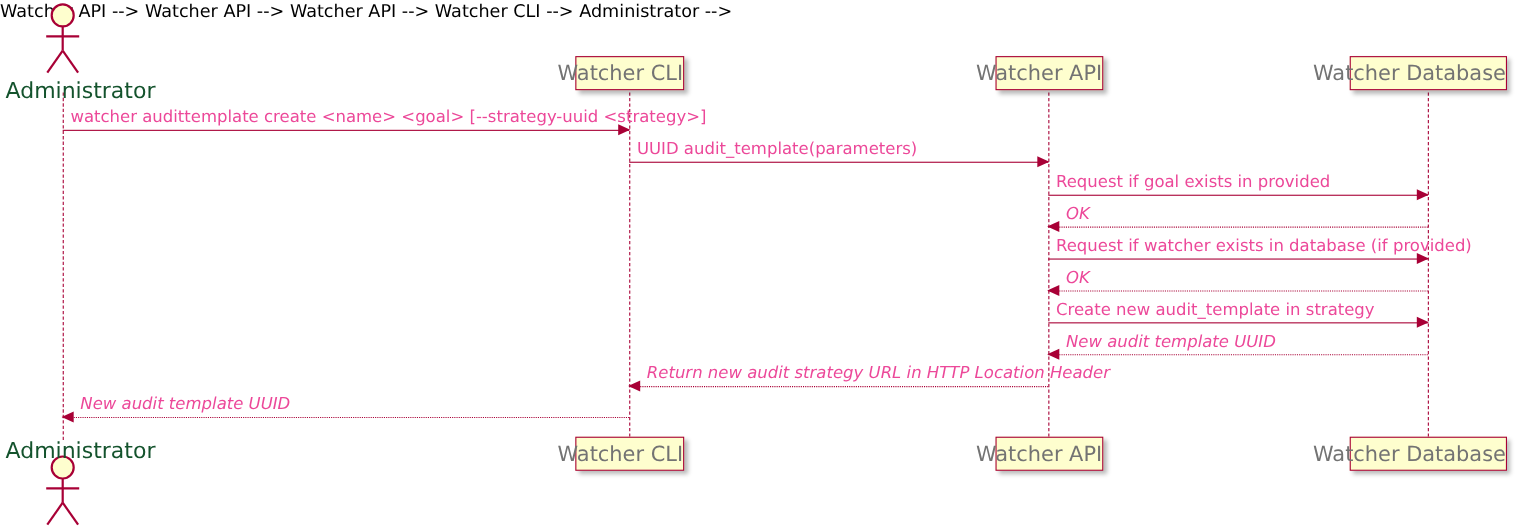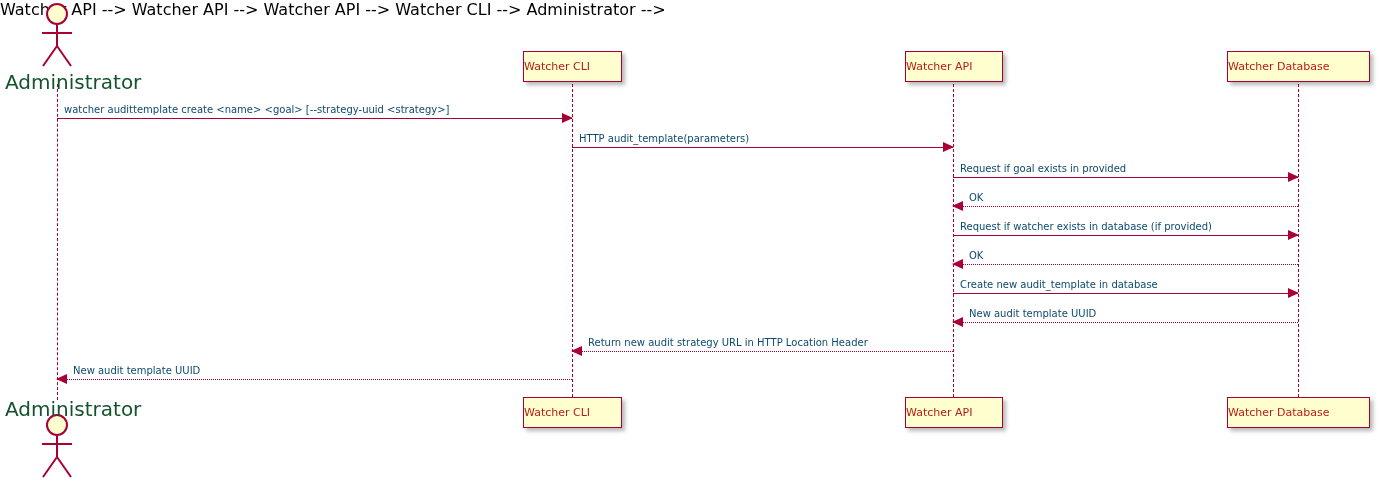--- a/index.html
+++ b/index.html
@@ -4,22 +4,22 @@
 <style>
   html,body{margin:0;padding:0;background:#ffffff;}
   body{width:1379px;height:483px;overflow:hidden;
        font-family:"DejaVu Sans","Liberation Sans",sans-serif;}
   #diagram{position:relative;width:1379px;height:483px;}
 
   
   .pbox{position:absolute;box-sizing:border-box;
         background:#FEFECE;border:1.4px solid #A80036;
         box-shadow:3px 3px 4px rgba(0,0,0,0.28);
-        display:flex;align-items:center;justify-content:flex-start;
-        font-size:11px;color:#b91c1c;white-space:nowrap;}
+        display:flex;align-items:center;justify-content:flex-end;
+        font-size:19px;color:#737373;white-space:nowrap;}
 
   
   .lifeline{position:absolute;width:0;
             border-left:1.4px dashed #A80036;}
 
   
   .actor{position:absolute;}
   .actor svg{display:block;}
   .actor-label{position:absolute;font-size:20px;color:#14532d;white-space:nowrap;}
 
@@ -28,24 +28,24 @@
   .msg .line{position:absolute;left:0;top:0;width:100%;height:0;
              border-top:1.4px solid #A80036;}
   .msg.dotted .line{border-top:1.4px dotted #A80036;}
   .msg .head{position:absolute;top:-5px;width:0;height:0;}
   .msg.right .head{right:-1px;border-top:5.5px solid transparent;
                    border-bottom:5.5px solid transparent;
                    border-left:11px solid #A80036;}
   .msg.left .head{left:-1px;border-top:5.5px solid transparent;
                   border-bottom:5.5px solid transparent;
                   border-right:11px solid #A80036;}
-  .msg .label{position:absolute;bottom:3px;font-size:10px;color:#0c4a6e;
+  .msg .label{position:absolute;bottom:3px;font-size:15px;color:#ec4899;
               white-space:nowrap;}
   .msg.right .label{left:7px;}
-  .msg.left  .label{left:16px;}
+  .msg.left  .label{left:16px;font-style:italic;}
 </style>
 </head>
 <body>
 
 <div id="diagram">
 
   
   <div class="lifeline" style="left:57px;top:84px;height:316px;"></div>
   <div class="lifeline" style="left:572px;top:84px;height:313px;"></div>
   <div class="lifeline" style="left:953px;top:84px;height:313px;"></div>
@@ -107,21 +107,21 @@
   <div class="msg right" style="left:57px;top:118px;width:515px;">
     <div class="line"></div>
     <div class="head"></div>
     <div class="label">watcher audittemplate create &lt;name&gt; &lt;goal&gt; [--strategy-uuid &lt;strategy&gt;]</div>
   </div>
 
   
   <div class="msg right" style="left:572px;top:147px;width:381px;">
     <div class="line"></div>
     <div class="head"></div>
-    <div class="label">HTTP audit_template(parameters)</div>
+    <div class="label">UUID audit_template(parameters)</div>
   </div>
 
   
   <div class="msg right" style="left:953px;top:177px;width:345px;">
     <div class="line"></div>
     <div class="head"></div>
     <div class="label">Request if goal exists in provided</div>
   </div>
 
    Watcher API --&gt;
@@ -142,21 +142,21 @@
   <div class="msg left dotted" style="left:953px;top:264px;width:345px;">
     <div class="line"></div>
     <div class="head"></div>
     <div class="label">OK</div>
   </div>
 
   
   <div class="msg right" style="left:953px;top:293px;width:345px;">
     <div class="line"></div>
     <div class="head"></div>
-    <div class="label">Create new audit_template in database</div>
+    <div class="label">Create new audit_template in strategy</div>
   </div>
 
    Watcher API --&gt;
   <div class="msg left dotted" style="left:953px;top:322px;width:345px;">
     <div class="line"></div>
     <div class="head"></div>
     <div class="label">New audit template UUID</div>
   </div>
 
    Watcher CLI --&gt;

